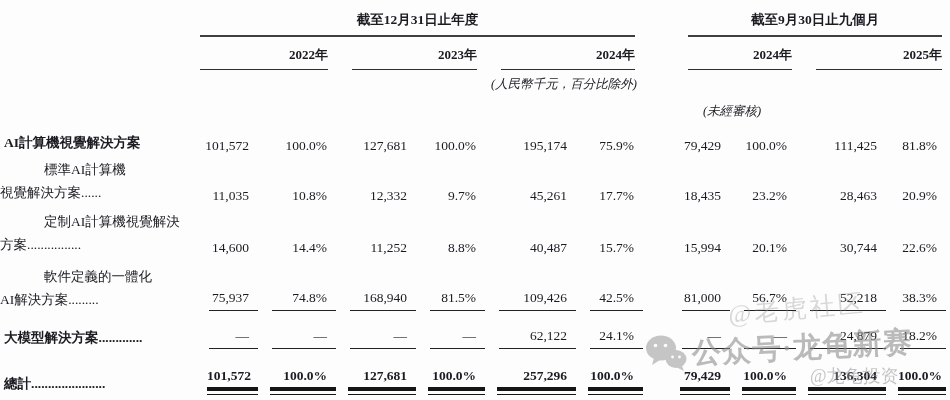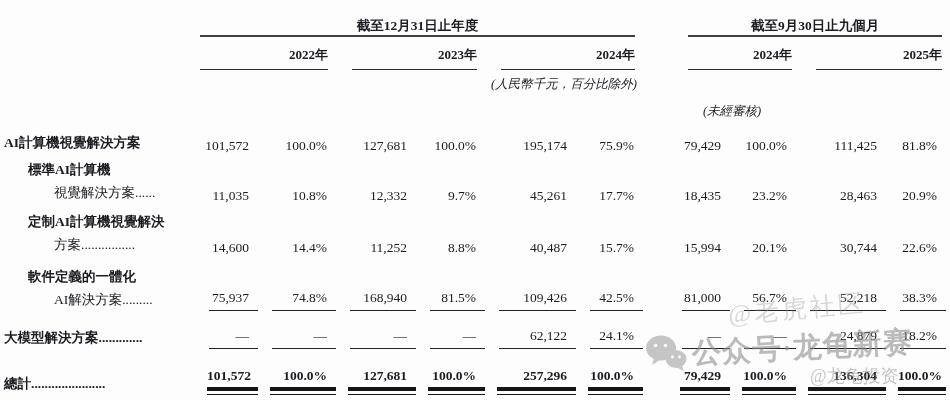--- a/index.html
+++ b/index.html
@@ -11,21 +11,21 @@
     overflow:hidden;
   }
   .page { position:relative; width:950px; height:400px; box-sizing:border-box; padding-top:3px; }
 
   table.fin { border-collapse:collapse; table-layout:fixed; width:946px; }
   th, td { padding:0; margin:0; vertical-align:bottom; font-weight:normal; font-size:13.5px; }
 
   
   .grp-line {
     display:block; text-align:center; font-weight:700; font-size:13.5px;
-    border-bottom:2px solid #3f3f3f; white-space:nowrap;
+    padding-bottom:6px; border-bottom:2px solid #3f3f3f; white-space:nowrap;
   }
   .yr-line {
     display:block; text-align:right; font-weight:700; font-size:13px;
     padding-bottom:5px; border-bottom:1.5px solid #2e2e2e; white-space:nowrap;
   }
   .m1 { margin:0 8px 0 5px; }
   .m2 { margin:0 8px 0 16px; }
   .m3 { margin:0 4px 0 20px; }
   .note { font-style:italic; font-size:12.5px; text-align:center; white-space:nowrap; padding-bottom:4px; }
 
@@ -41,22 +41,22 @@
   td.total .tval {
     display:block; text-align:right; font-weight:700; padding:0 9px 3px 0;
     border-bottom:4.5px solid #151515; white-space:nowrap;
   }
   td.total .dbl { display:block; height:3px; border-bottom:1.6px solid #151515; }
 
   
   td.lbl { white-space:nowrap; overflow:hidden; }
   .l1, .l2 { display:block; line-height:1.65; }
   .ind0 { padding-left:4px; }
-  .ind1 { padding-left:28px;font-weight:bold; }
-  .ind2 { padding-left:54px; }
+  .ind1 { padding-left:44px; }
+  .ind2 { }
   .bold { font-weight:700; }
 
   
   .wm { position:absolute; left:640px; top:292px; width:308px; height:105px; pointer-events:none; }
   .wm-faint {
     position:absolute; left:88px; top:0; font-size:25px; color:#9a9a9a; opacity:.38;
     transform:rotate(-5deg); letter-spacing:3px; white-space:nowrap;
   }
   .wm-large {
     position:absolute; left:52px; top:36px; font-size:29px; color:#8f8f8f; opacity:.6;

